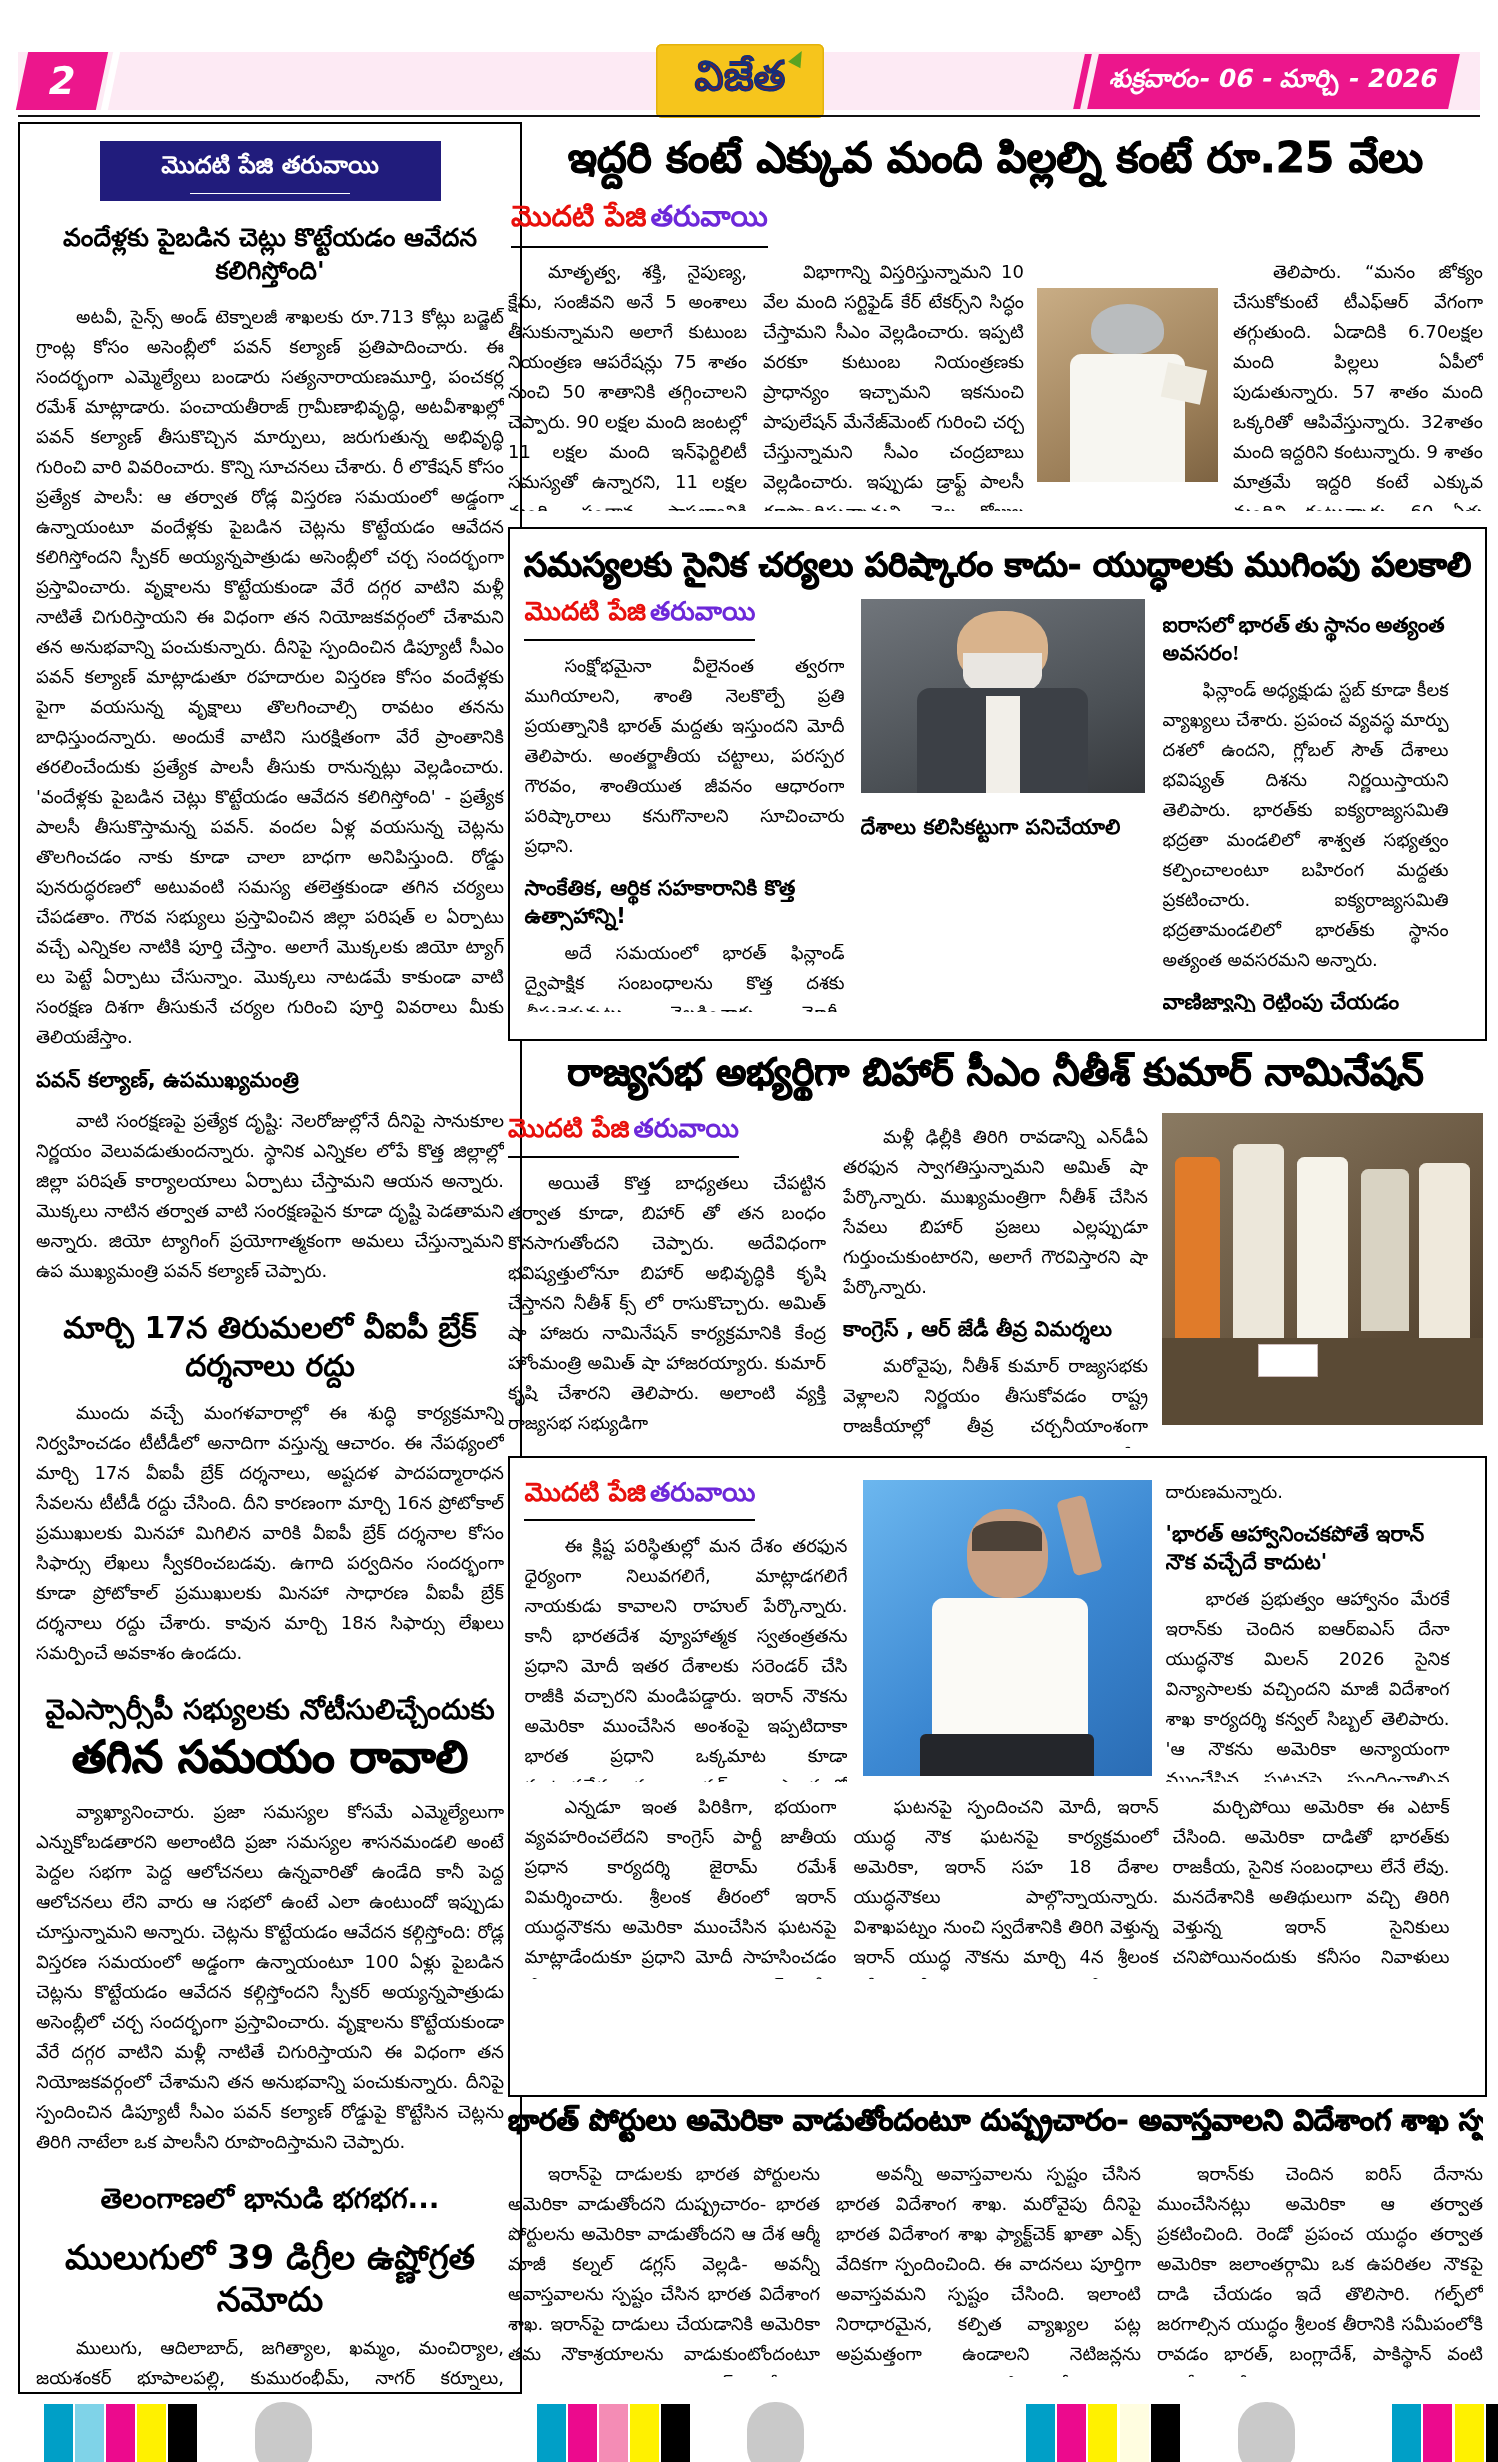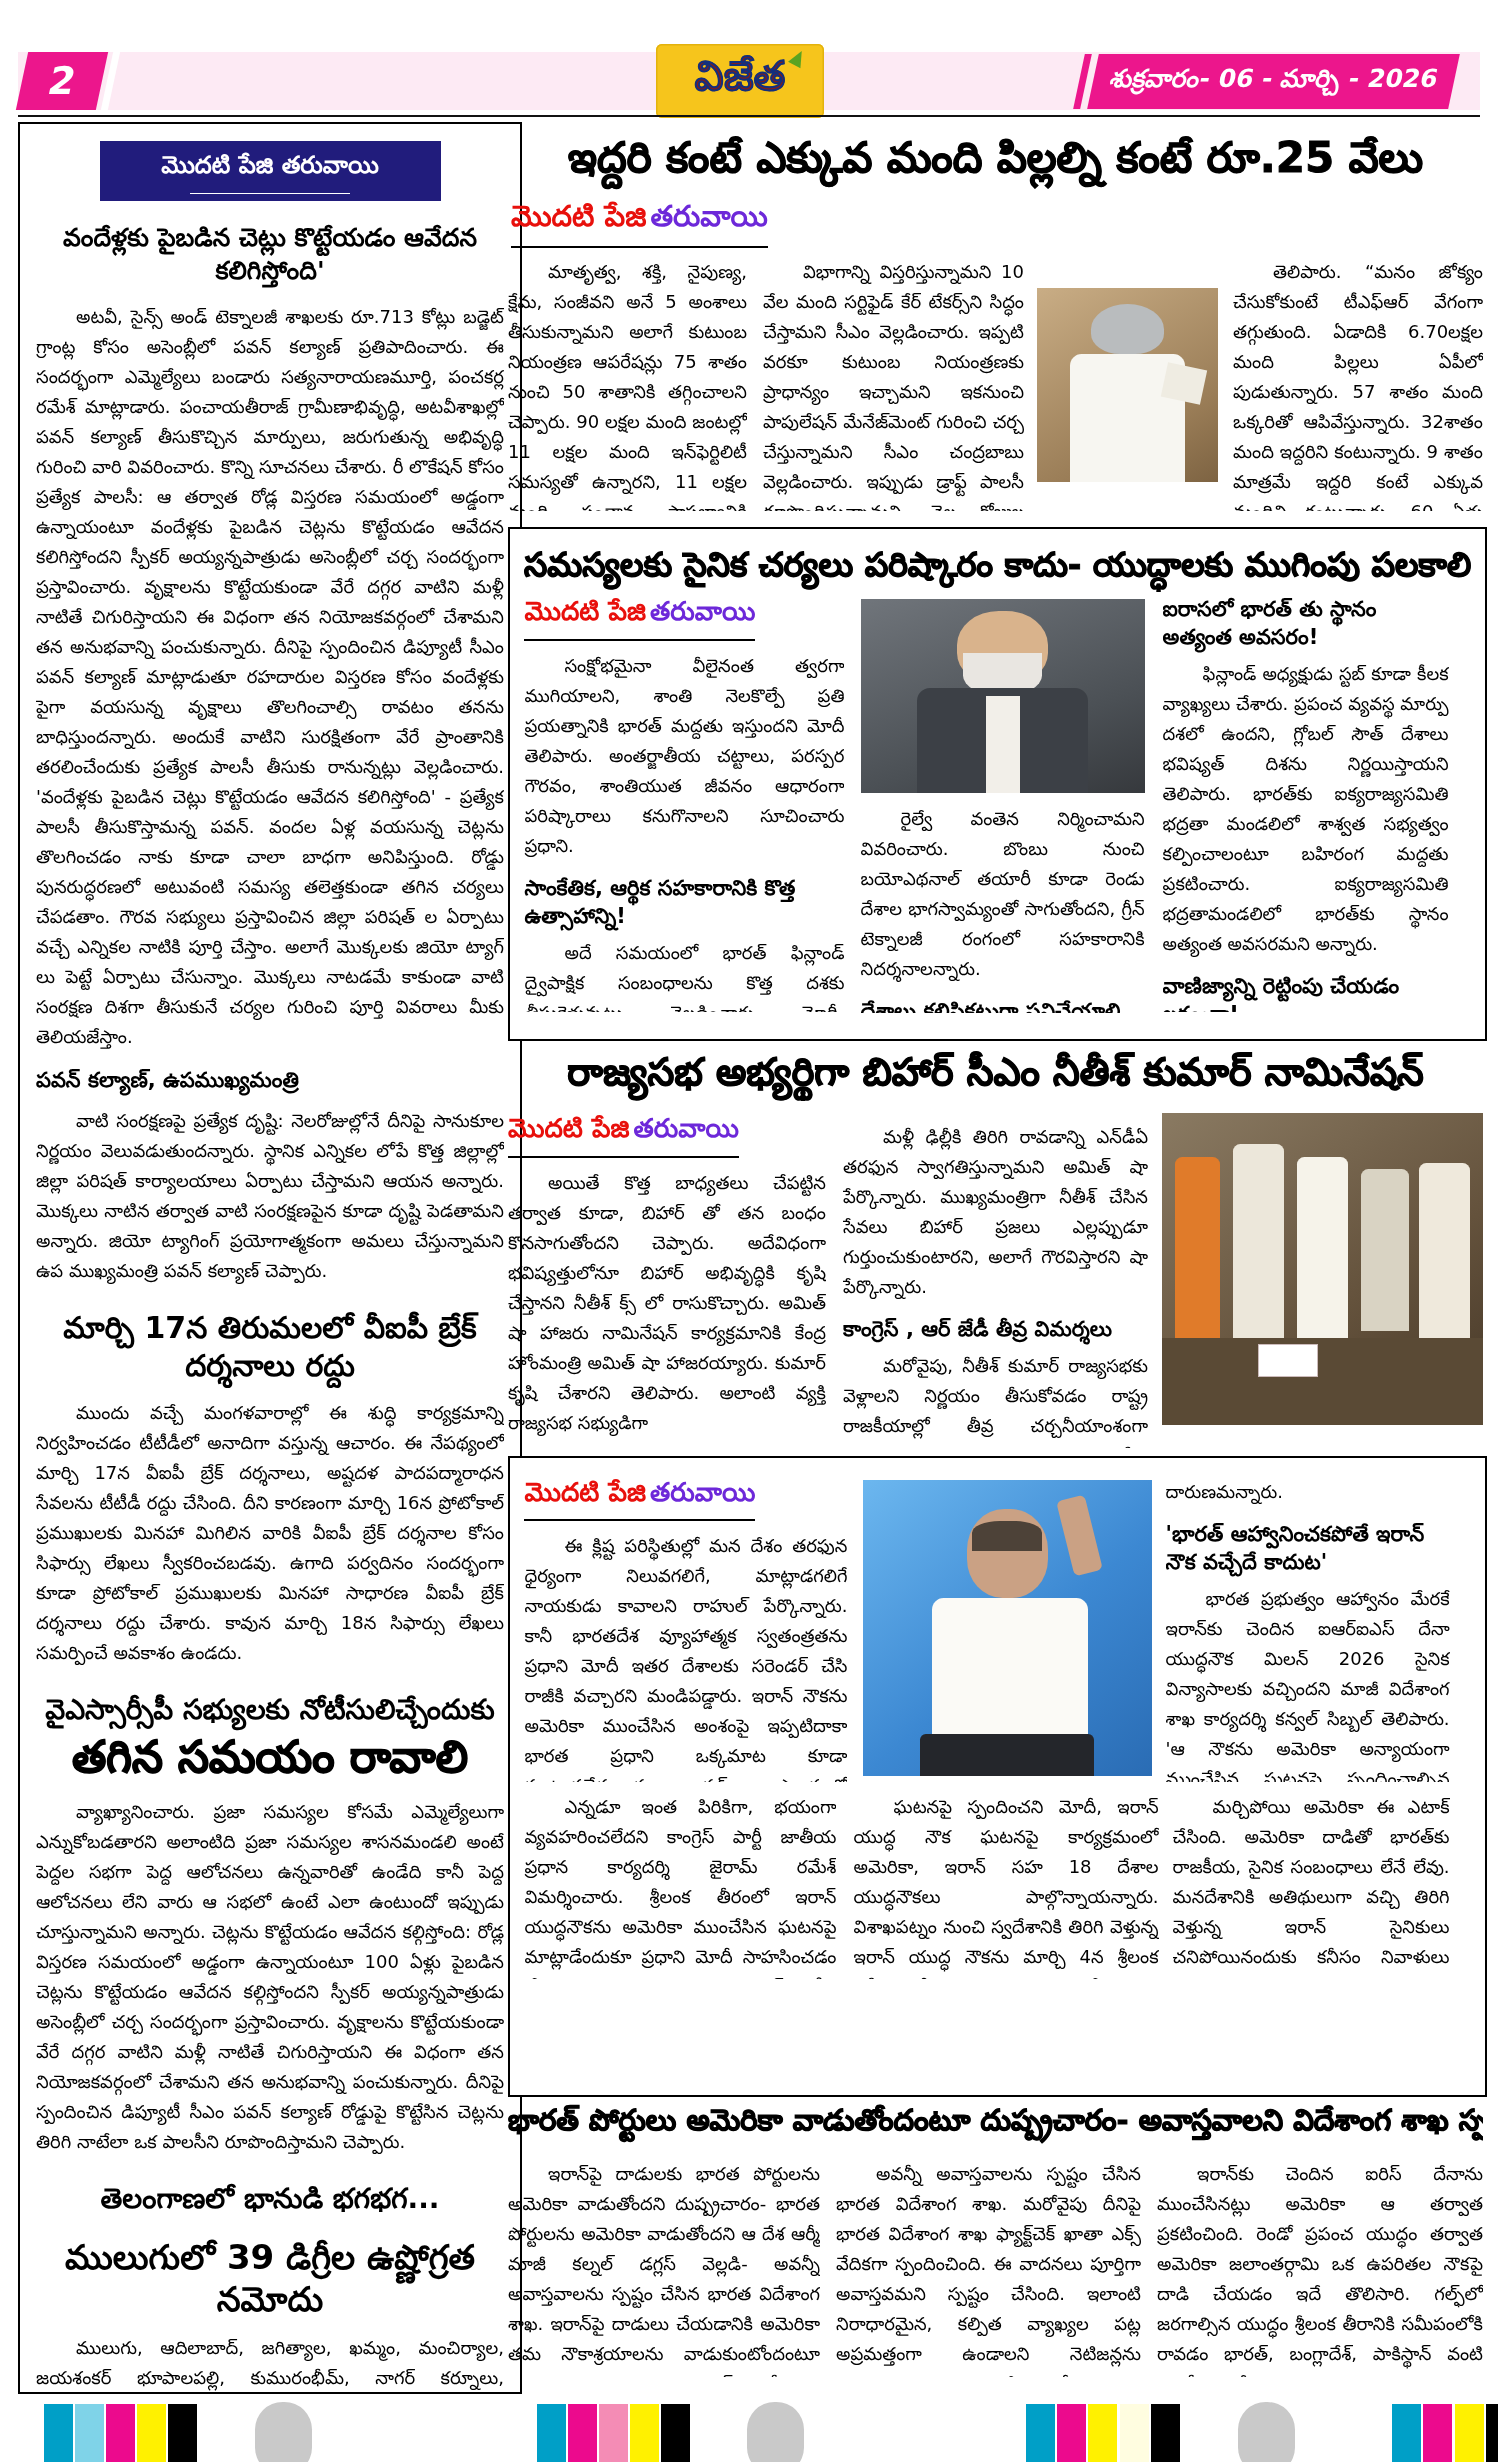--- a/index.html
+++ b/index.html
@@ -142,28 +142,25 @@
         
         
       </div>
       <div class="photo" style="left:339px;top:7.3px;width:284px;height:194px;background:linear-gradient(160deg,#70757b,#4b5055 65%,#36393d);">
         <div class="ph-in" style="left:34%;top:6%;width:32%;height:38%;background:#d9b38c;border-radius:46% 46% 42% 42%;"></div>
         <div class="ph-in" style="left:36%;top:28%;width:28%;height:22%;background:#e9e6e1;border-radius:0 0 48% 48%;"></div>
         <div class="ph-in" style="left:20%;top:46%;width:60%;height:54%;background:#3c4046;border-radius:13px 13px 0 0;"></div>
         <div class="ph-in" style="left:44%;top:50%;width:12%;height:50%;background:#f2efe9;"></div>
       </div>
       <div class="col" style="left:339px;top:212px;width:284px;height:209px;">
-        <div class="bodytxt">
-            <p>రైల్వే వంతెన నిర్మించామని వివరించారు. బొంబు నుంచి బయోఎథనాల్ తయారీ కూడా రెండు దేశాల భాగస్వామ్యంతో సాగుతోందని, గ్రీన్ టెక్నాలజీ రంగంలో సహకారానికి నిదర్శనాలన్నారు.</p>
-          </div>
         <div class="sub">దేశాలు కలిసికట్టుగా పనిచేయాలి</div>
 
       </div>
       <div class="col" style="left:641px;top:4.4px;width:286px;height:416px;">
-        <div class="sub" style="margin-top:0;">ఐరాసలో భారత్ తు స్థానం అత్యంత అవసరం!</div>
+        <div class="sub" style="margin-top:16px;font-family:Liberation Serif, serif;">ఐరాసలో భారత్ తు స్థానం అత్యంత అవసరం!</div>
         <div class="bodytxt">
             <p>ఫిన్లాండ్ అధ్యక్షుడు స్టబ్ కూడా కీలక వ్యాఖ్యలు చేశారు. ప్రపంచ వ్యవస్థ మార్పు దశలో ఉందని, గ్లోబల్ సౌత్ దేశాలు భవిష్యత్ దిశను నిర్ణయిస్తాయని తెలిపారు. భారత్‌కు ఐక్యరాజ్యసమితి భద్రతా మండలిలో శాశ్వత సభ్యత్వం కల్పించాలంటూ బహిరంగ మద్దతు ప్రకటించారు. ఐక్యరాజ్యసమితి భద్రతామండలిలో భారత్‌కు స్థానం అత్యంత అవసరమని అన్నారు.</p>
           </div>
         <div class="sub">వాణిజ్యాన్ని రెట్టింపు చేయడం లక్ష్యంగా!</div>
 
       </div>
     </div>
   </div>
 
   <div class="col" style="left:508px;top:1043px;width:975px;height:406px;">

